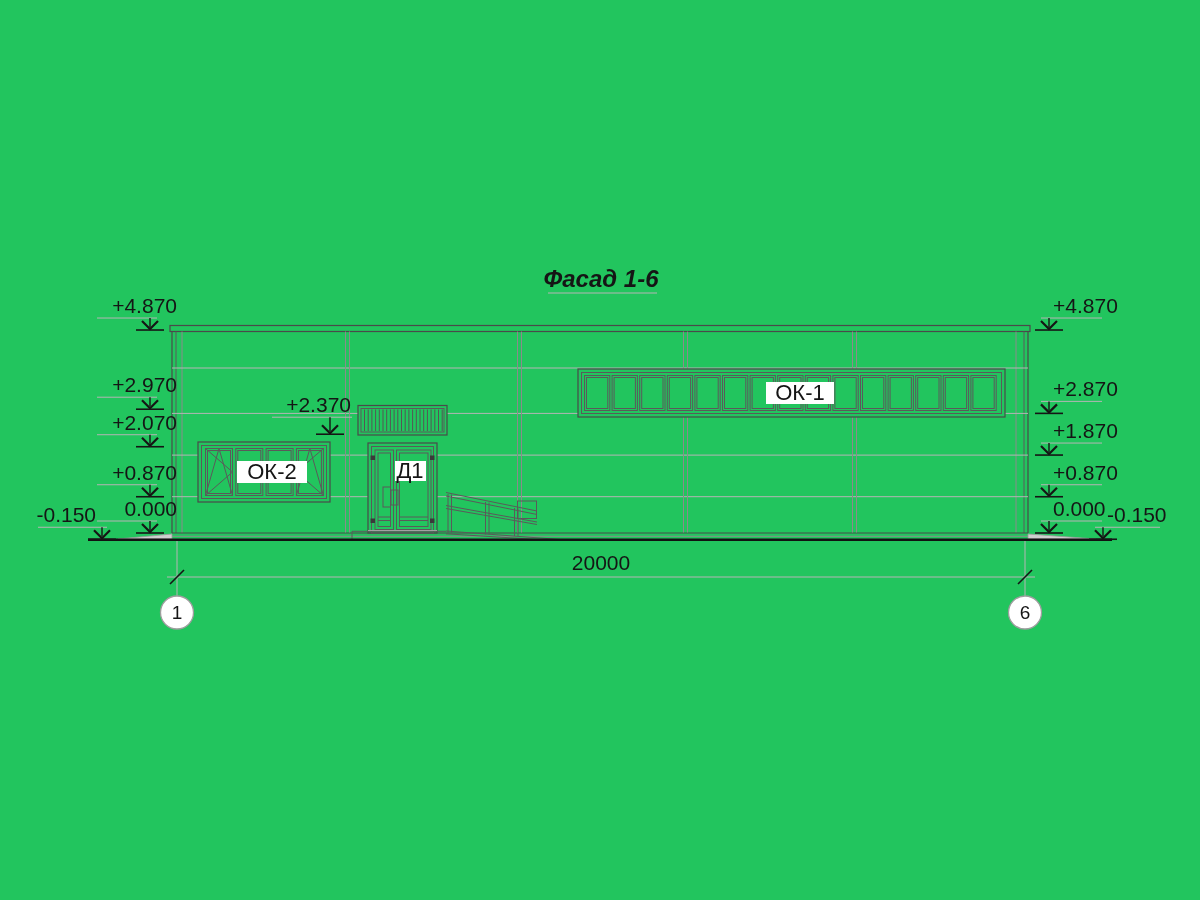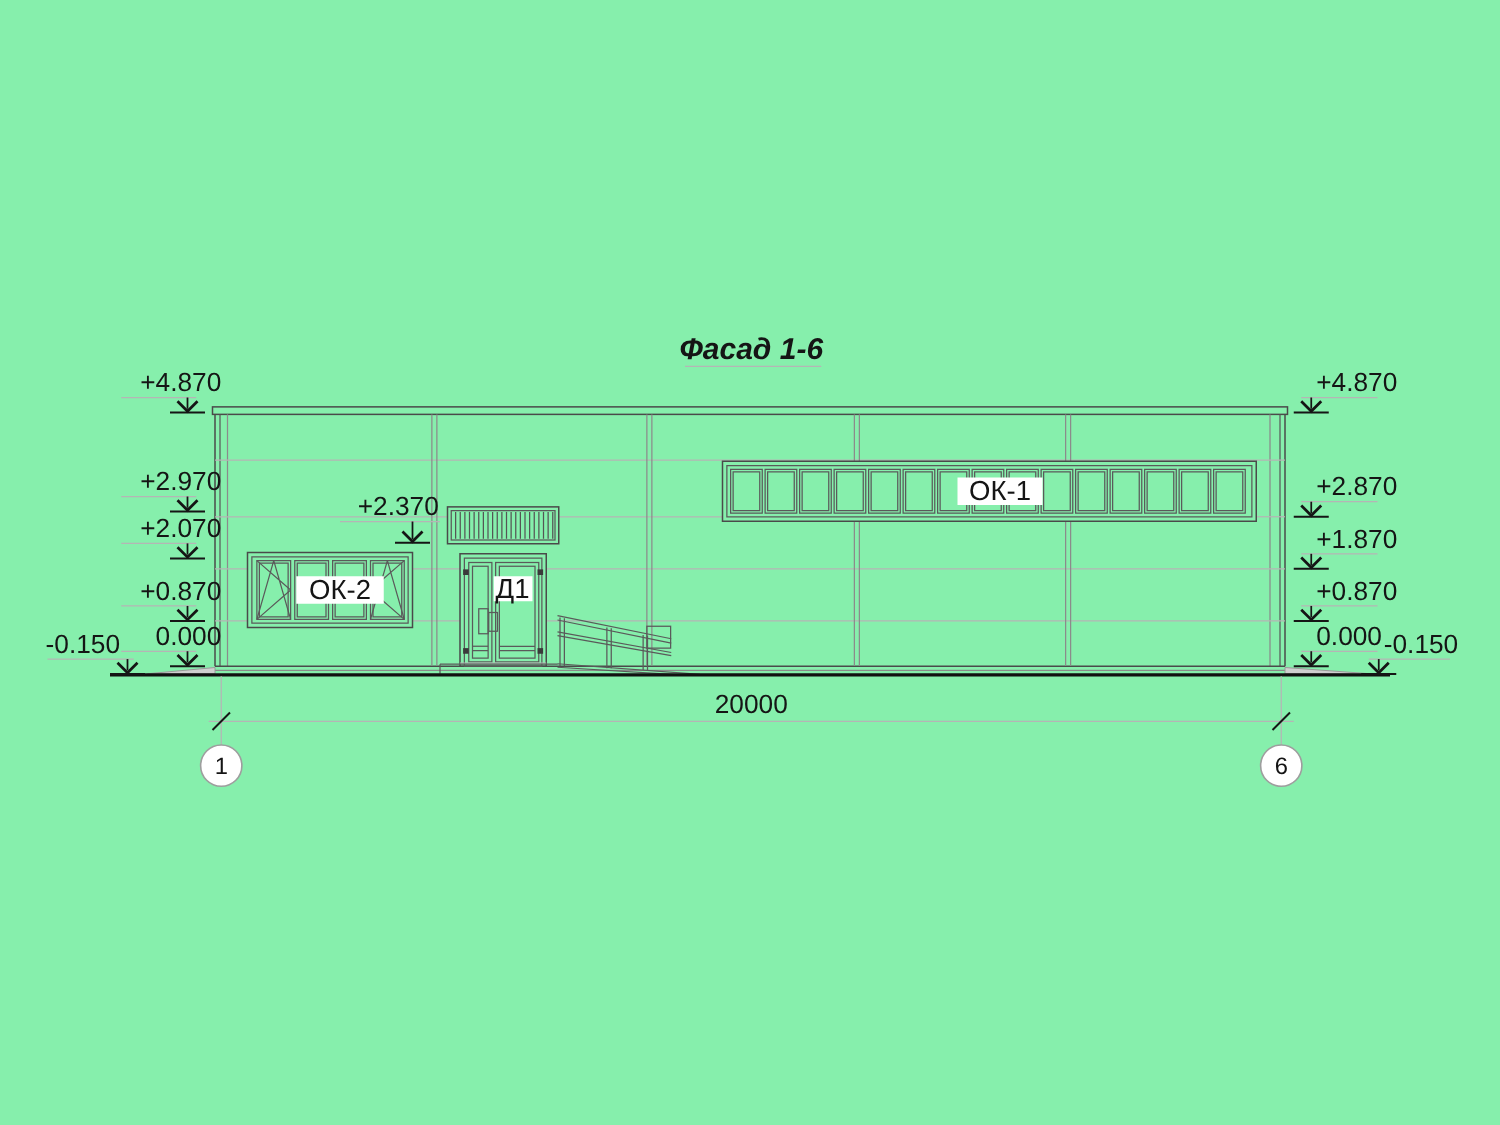--- a/index.html
+++ b/index.html
@@ -1,16 +1,16 @@
 <!DOCTYPE html>
 <html><head>
 <meta charset="utf-8">
 <style>
   html,body{margin:0;padding:0;background:#ffffff;}
-  .page{position:relative;width:1200px;height:900px;background:#86efac;overflow:hidden;}
+  .page{position:relative;width:1200px;height:900px;background:#22c55e;overflow:hidden;}
   svg{display:block;}
   .txt{font-family:"Liberation Sans",sans-serif;fill:#151515;}
   .t-title{font-size:24px;font-style:italic;font-weight:bold;}
   .t-lvl{font-size:21px;}
   .t-lbl{font-size:22px;}
   .t-dim{font-size:21px;}
   .t-axis{font-size:19px;}
   .outl{stroke:#4a4a4a;stroke-width:1.2;fill:none;}
   .outl-thin{stroke:#5a5a5a;stroke-width:1;fill:none;}
   .med{stroke:#8b8b8b;stroke-width:1;fill:none;}

